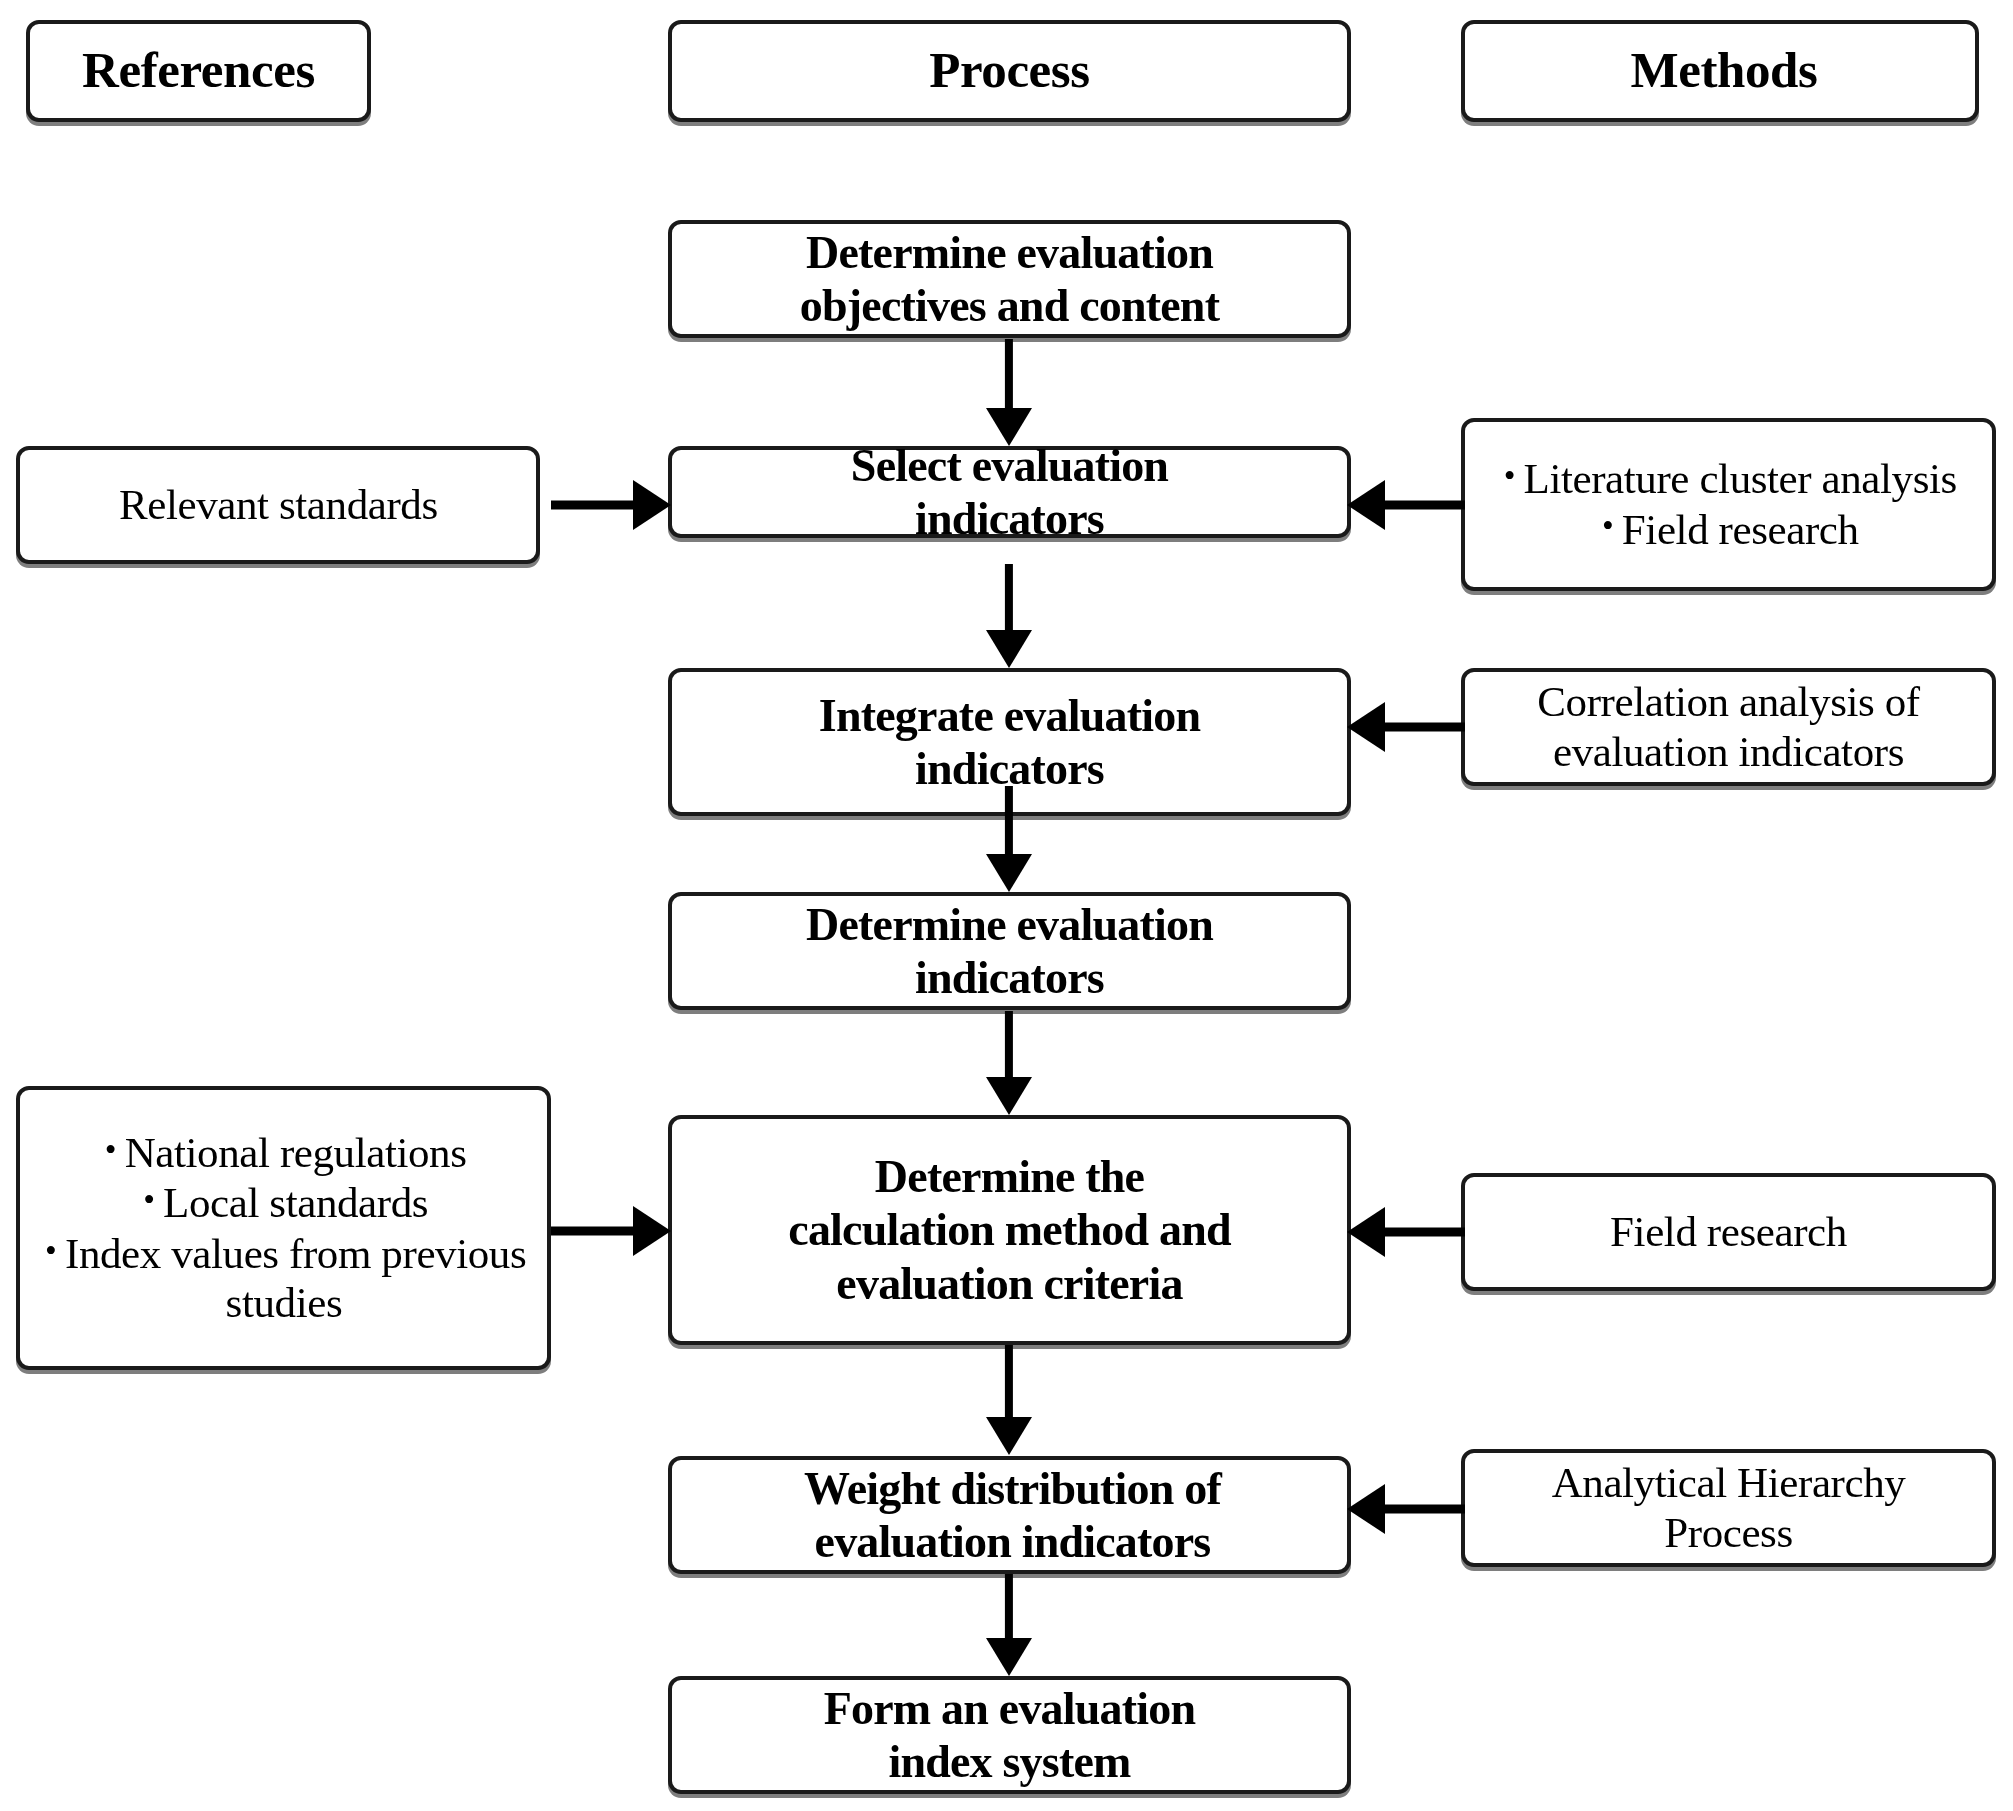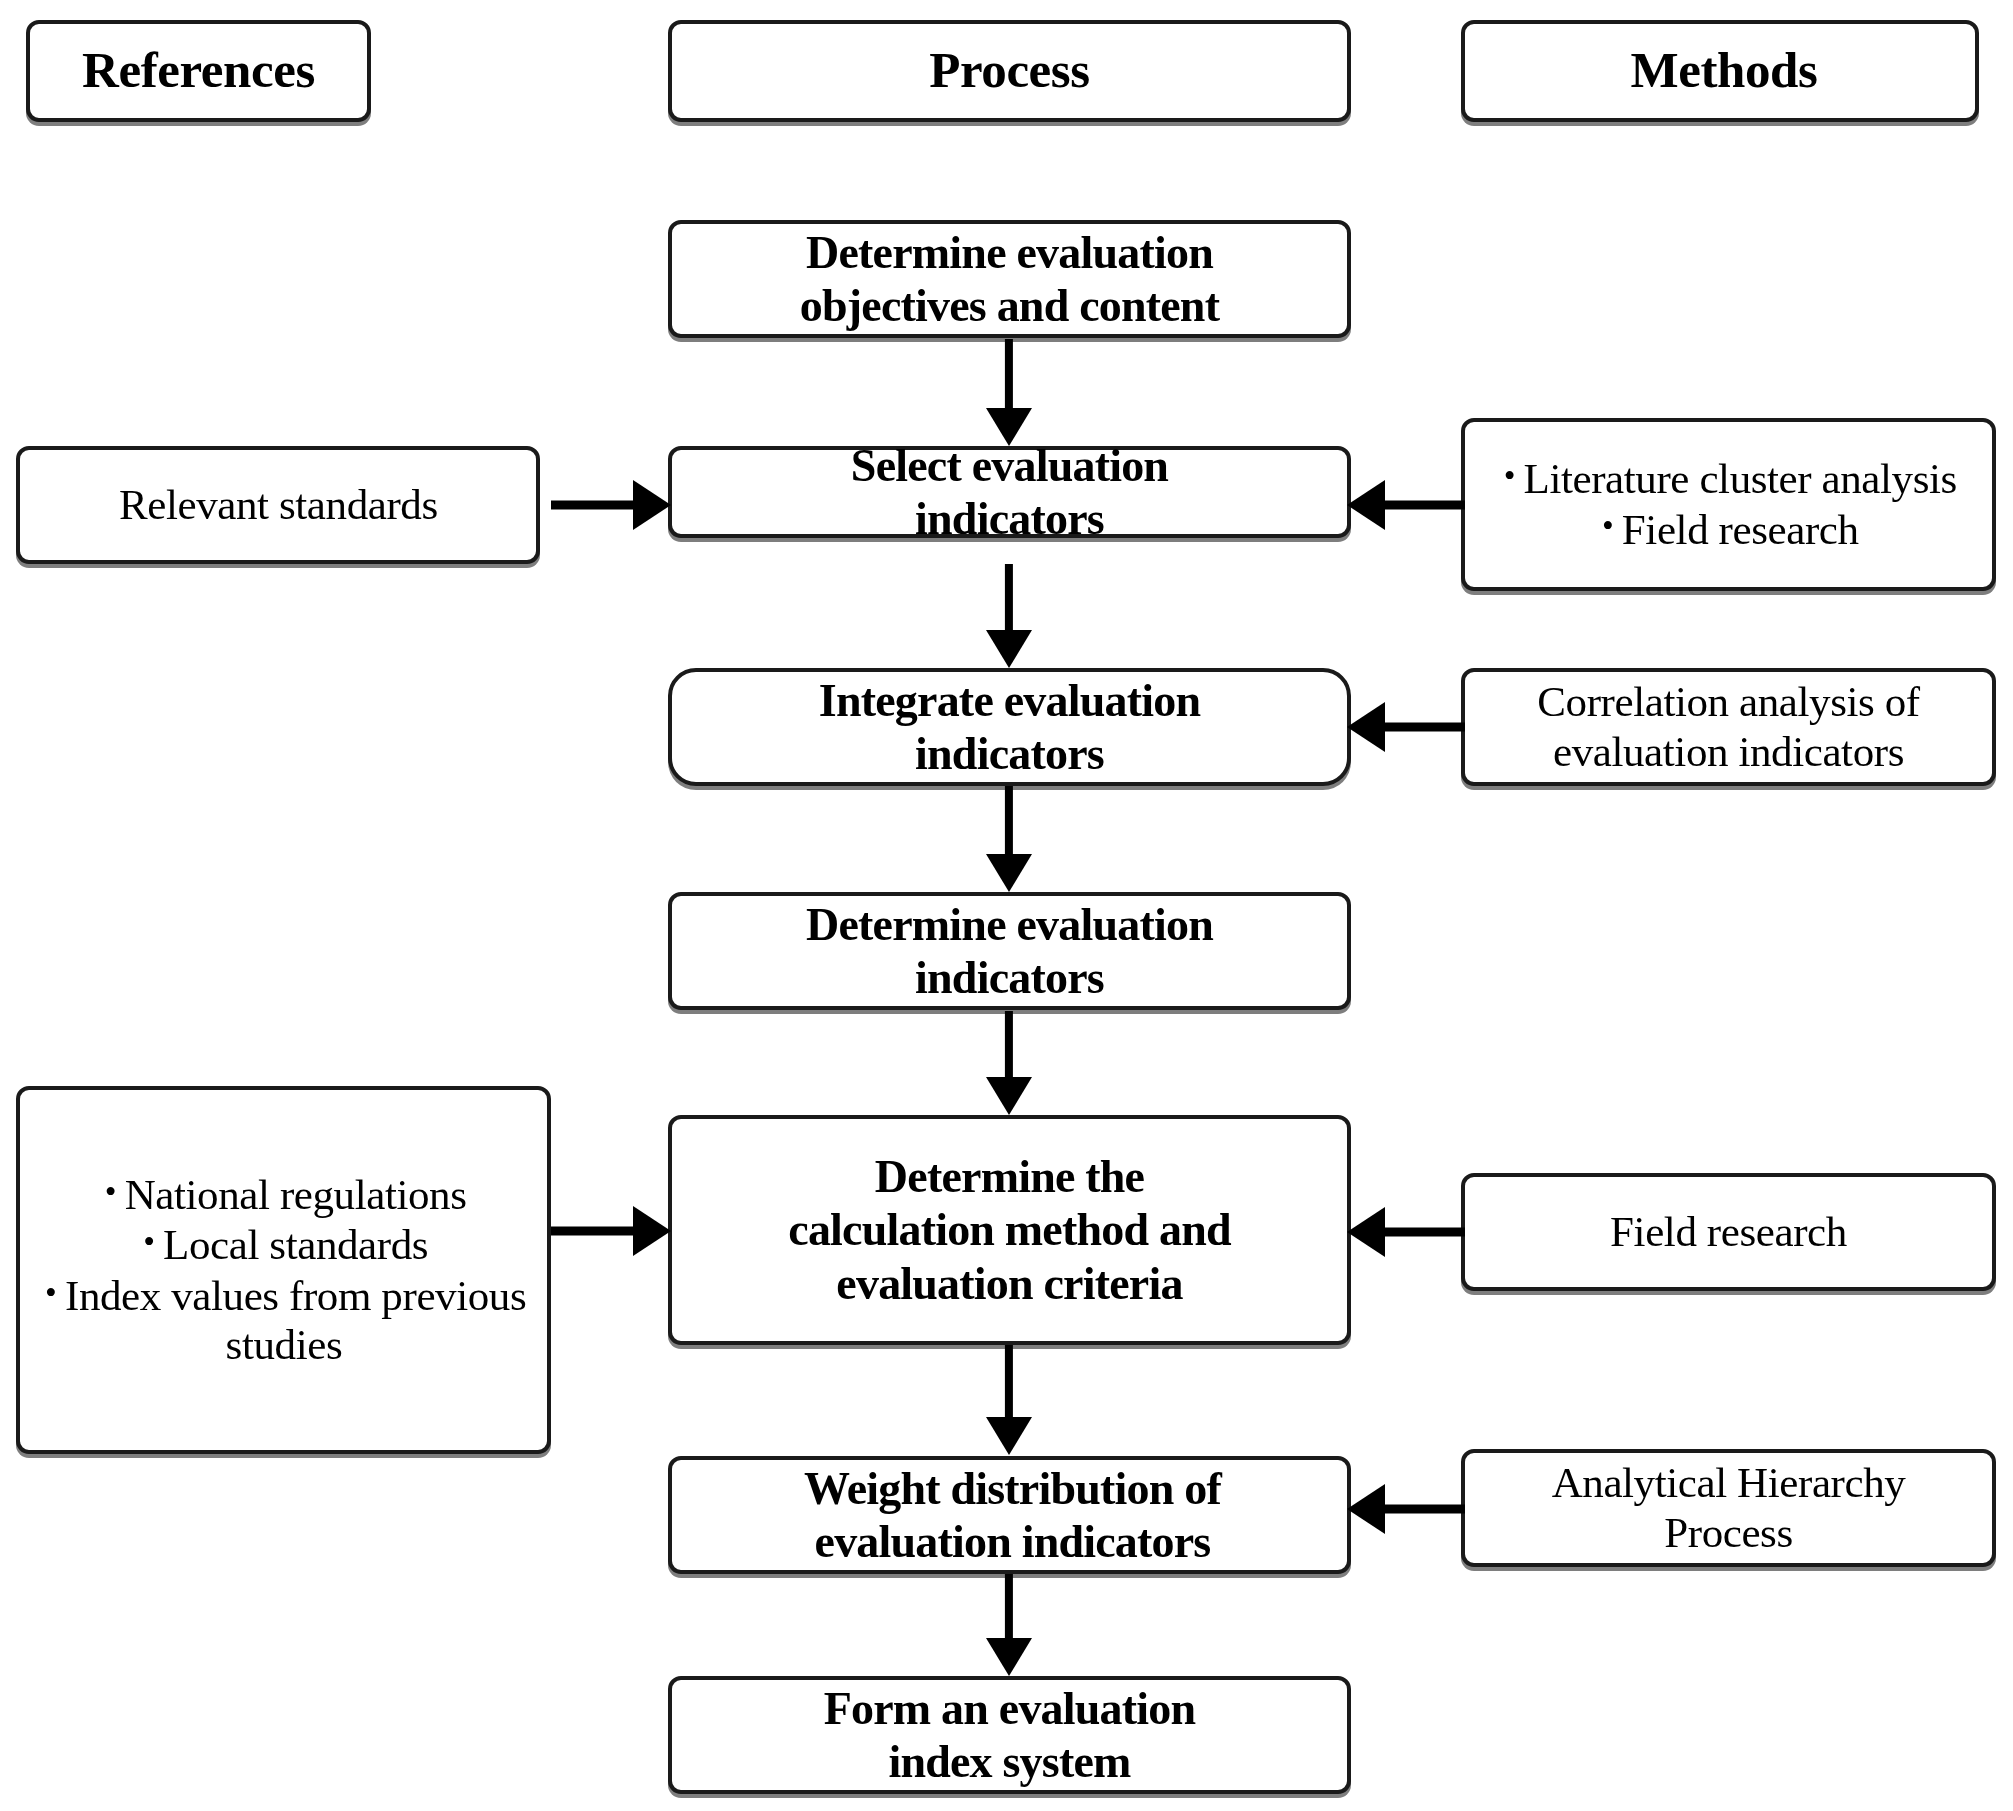--- a/index.html
+++ b/index.html
@@ -147,21 +147,21 @@
     </div>
   </div>
 
   <div class="box process-box" style="left:668px; top:446px; width:683px; height:92px;">
     <div class="box-inner">
       <div>Select  evaluation</div>
       <div>indicators</div>
     </div>
   </div>
 
-  <div class="box process-box" style="left:668px; top:668px; width:683px; height:118px;border-radius:28px;">
+  <div class="box process-box" style="left:668px; top:668px; width:683px; height:148px;">
     <div class="box-inner">
       <div>Integrate evaluation</div>
       <div>indicators</div>
     </div>
   </div>
 
   <div class="box process-box" style="left:668px; top:892px; width:683px; height:118px;">
     <div class="box-inner">
       <div>Determine evaluation</div>
       <div>indicators</div>
@@ -187,21 +187,21 @@
     <div class="box-inner">
       <div>Form an evaluation</div>
       <div>index system</div>
     </div>
   </div>
 
   <div class="box side-box" style="left:16.4px; top:446px; width:524px; height:118px;">
     <div class="box-inner">Relevant standards</div>
   </div>
 
-  <div class="box side-box" style="left:16.4px; top:1086px; width:535px; height:368px;">
+  <div class="box side-box" style="left:16.4px; top:1086px; width:535px; height:284px;">
     <div class="box-inner">
       <ul class="bullets">
         <li>
           <span class="bullet-dot">•</span><span class="bullet-text">National regulations</span>
         </li>
         <li>
           <span class="bullet-dot">•</span><span class="bullet-text">Local standards</span>
         </li>
         <li>
           <span class="bullet-dot">•</span><span class="bullet-text">Index values from previous studies</span>

